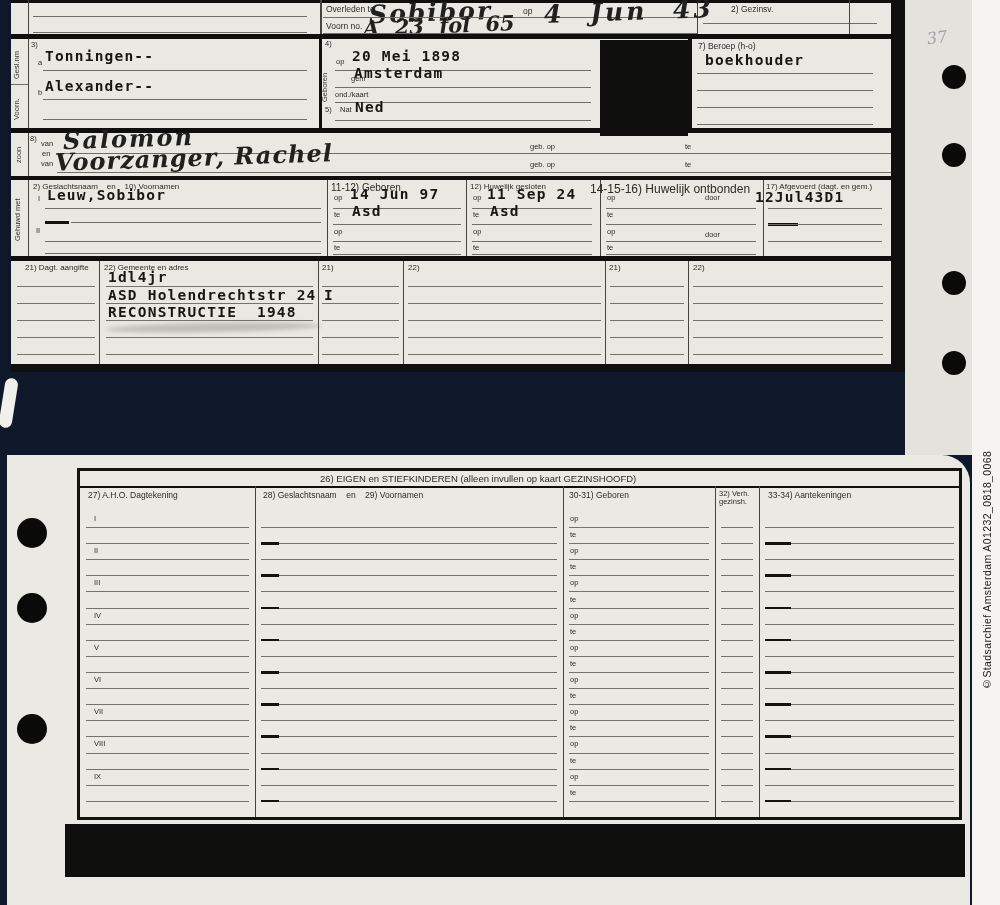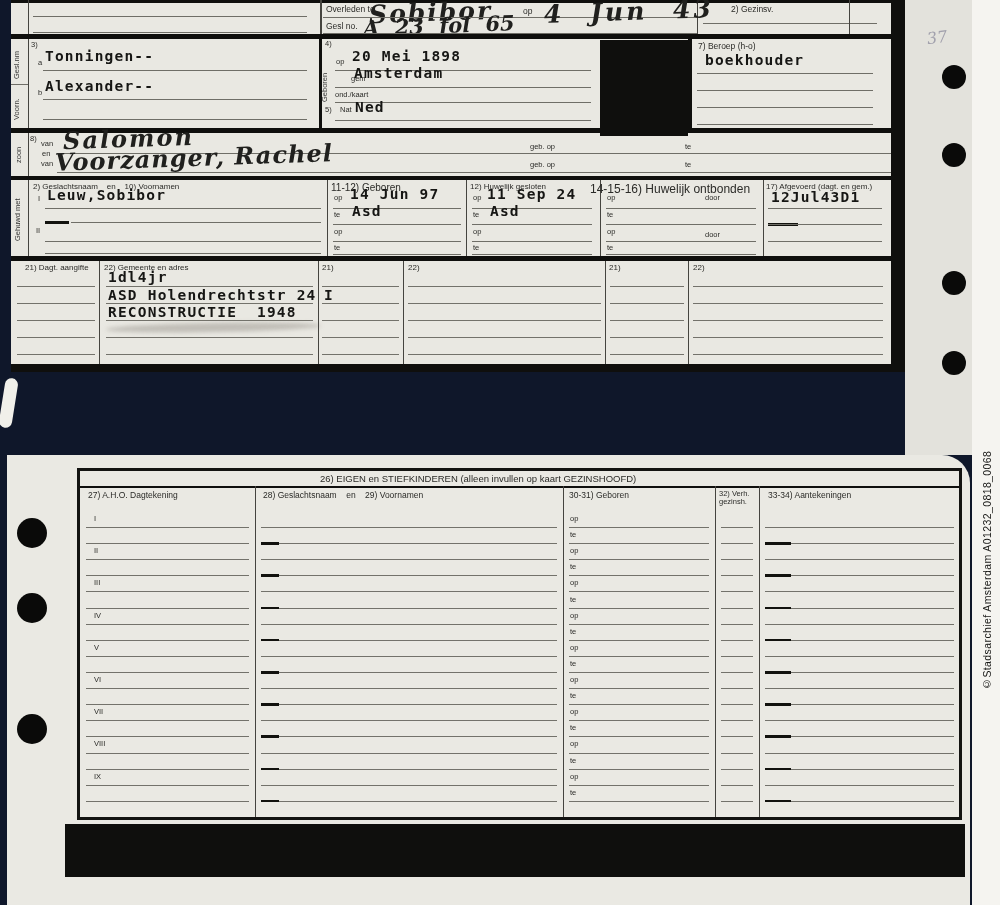--- a/index.html
+++ b/index.html
@@ -47,21 +47,21 @@
 
     <div class="vline" style="left:17px;top:0;height:36px"></div>
     <div class="rule" style="left:22px;top:16px;width:274px"></div>
     <div class="rule" style="left:22px;top:32px;width:274px"></div>
     <div class="vline" style="left:309px;top:0;height:36px;width:2px"></div>
     <span class="lbl" style="left:315px;top:5px">Overleden te</span>
     <span class="script" style="left:358px;top:0px;font-size:25px;letter-spacing:2px">Sobibor</span>
     <span class="lbl" style="left:512px;top:7px">op</span>
     <span class="script" style="left:533px;top:-1px;font-size:25px;word-spacing:14px;letter-spacing:3px;z-index:5">4 Jun 43</span>
     <div class="rule" style="left:312px;top:17px;width:374px"></div>
-    <span class="lbl" style="left:315px;top:22px">Gesl no.</span>
+    <span class="lbl" style="left:315px;top:22px">Voorn no.</span>
     <span class="script" style="left:352px;top:15px;font-size:21px;word-spacing:8px">A 23 fol 65</span>
     <div class="rule" style="left:312px;top:33px;width:374px"></div>
     <div class="vline" style="left:686px;top:0;height:36px"></div>
     <span class="lbl" style="left:720px;top:5px">2) Gezinsv.</span>
     <div class="rule" style="left:692px;top:23px;width:174px"></div>
     <div class="vline" style="left:838px;top:0;height:36px"></div>
     <div class="heavy" style="left:0;top:34px;width:894px;height:5px"></div>
 
     <span class="vlab" style="left:2px;top:46px;height:38px">Gesl.nm</span>
     <div class="rule" style="left:0;top:84px;width:17px"></div>
@@ -158,21 +158,21 @@
     <div class="rule" style="left:595px;top:208px;width:150px"></div>
     <span class="lbl7" style="left:596px;top:211px">te</span>
     <div class="rule" style="left:595px;top:224px;width:150px"></div>
     <span class="lbl7" style="left:596px;top:228px">op</span>
     <span class="lbl7" style="left:694px;top:231px">door</span>
     <div class="rule" style="left:595px;top:241px;width:150px"></div>
     <span class="lbl7" style="left:596px;top:244px">te</span>
     <div class="rule" style="left:595px;top:254px;width:150px"></div>
     <div class="vline" style="left:752px;top:180px;height:76px"></div>
     <span class="lbl" style="left:755px;top:183px;font-size:8px">17) Afgevoerd (dagt. en gem.)</span>
-    <span class="typed" style="left:760px;top:190px">12Jul43D1</span>
+    <span class="typed" style="left:744px;top:190px">12Jul43D1</span>
     <div class="rule" style="left:757px;top:208px;width:114px"></div>
     <div class="dash" style="left:757px;top:223px;width:30px"></div>
     <div class="rule" style="left:757px;top:224px;width:114px"></div>
     <div class="rule" style="left:757px;top:241px;width:114px"></div>
     <div class="heavy" style="left:0;top:256px;width:894px;height:5px"></div>
 
     <span class="lbl" style="left:14px;top:264px;font-size:8px">21) Dagt. aangifte</span>
     <div class="vline" style="left:88px;top:261px;height:103px"></div>
     <span class="lbl" style="left:93px;top:264px;font-size:8px">22) Gemeente en adres</span>
     <span class="typed" style="left:97px;top:270px">1dl4jr</span>

